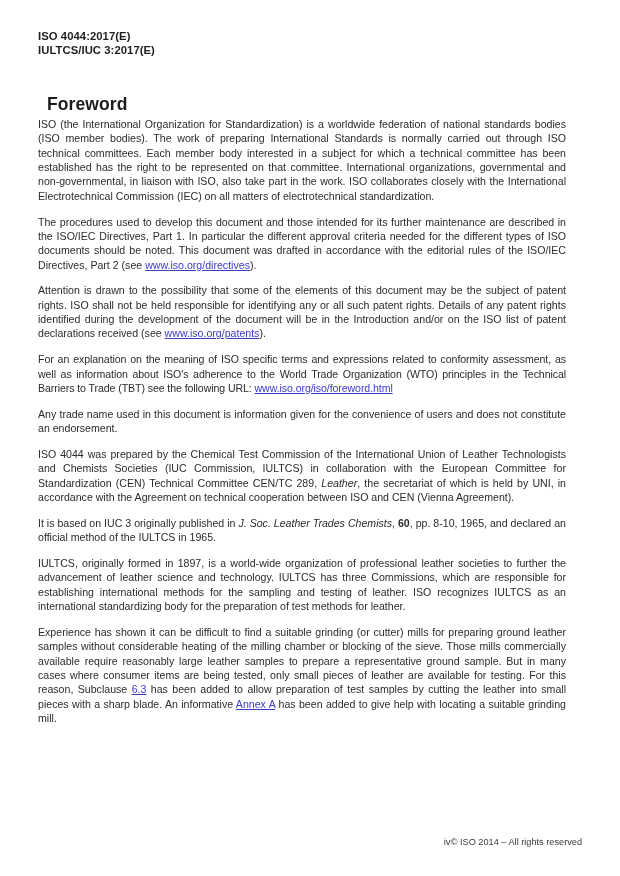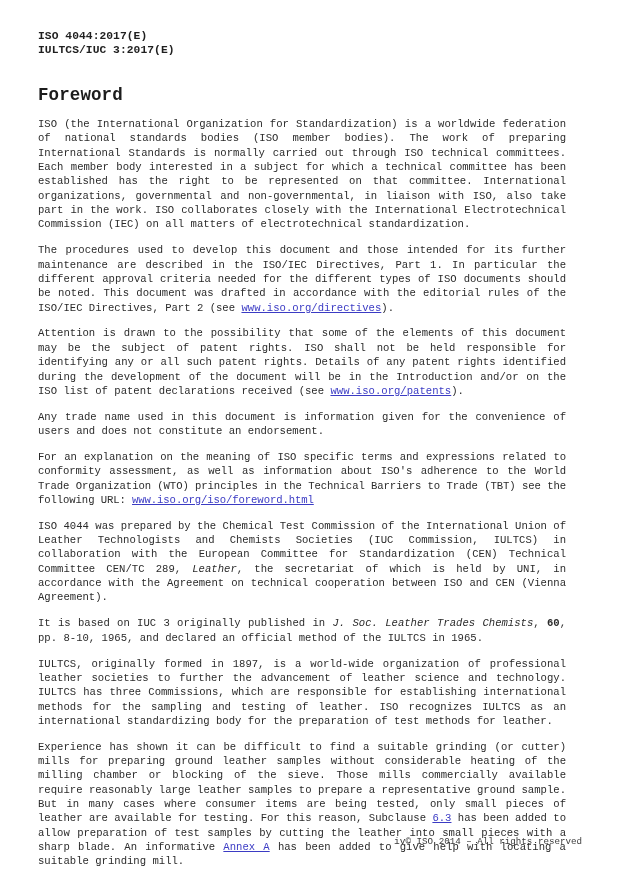--- a/index.html
+++ b/index.html
@@ -5,21 +5,21 @@
   html, body {
     margin: 0;
     padding: 0;
     background: #ffffff;
   }
   .page {
     position: relative;
     width: 620px;
     height: 876px;
     background: #ffffff;
-    font-family: Liberation Mono, monospace;
+    font-family: Liberation Sans, sans-serif;
     color: #2b2b2b;
     overflow: hidden;
   }
   .content {
     position: absolute;
     left: 38px;
     top: 30px;
     width: 528px;
   }
   .doc-header {
@@ -27,21 +27,21 @@
     font-size: 11.3px;
     line-height: 13.6px;
     letter-spacing: 0.05px;
     color: #1f1f1f;
   }
   .doc-header div { white-space: nowrap; }
   h1.foreword {
     font-size: 17.5px;
     font-weight: bold;
     color: #1c1c1c;
-    margin: 0;
+    margin: 9px;
     padding: 0;
     position: absolute;
     left: 38px;
     top: 85px;
     letter-spacing: 0.1px;
   }
   .body-text {
     position: absolute;
     left: 38px;
     top: 117px;
@@ -91,23 +91,23 @@
   <h1 class="foreword">Foreword</h1>
 
   <div class="body-text">
 
     <p class="para">ISO (the International Organization for Standardization) is a worldwide federation of national standards bodies (ISO member bodies). The work of preparing International Standards is normally carried out through ISO technical committees. Each member body interested in a subject for which a technical committee has been established has the right to be represented on that committee. International organizations, governmental and non-governmental, in liaison with ISO, also take part in the work. ISO collaborates closely with the International Electrotechnical Commission (IEC) on all matters of electrotechnical standardization.</p>
 
     <p class="para"><span>The procedures used to develop this document and those intended for its further maintenance are described in the ISO/IEC Directives, Part 1. In particular the different approval criteria needed for the different types of ISO documents should be noted. This document was drafted in accordance with the editorial rules of the ISO/IEC Directives, Part 2 (see </span><a class="lnk" href="#">www.iso.org/directives</a><span>).</span></p>
 
     <p class="para"><span>Attention is drawn to the possibility that some of the elements of this document may be the subject of patent rights. ISO shall not be held responsible for identifying any or all such patent rights. Details of any patent rights identified during the development of the document will be in the Introduction and/or on the ISO list of patent declarations received (see </span><a class="lnk" href="#">www.iso.org/patents</a><span>).</span></p>
 
+    <p class="para tight"><span>For an explanation on the meaning of ISO specific terms and expressions related to conformity assessment, as well as information about ISO's adherence to the World Trade Organization (WTO) principles in the Technical Barriers to Trade (TBT) see the following URL: </span><a class="lnk" href="#">www.iso.org/iso/foreword.html</a></p>
+
     <p class="para">Any trade name used in this document is information given for the convenience of users and does not constitute an endorsement.</p>
-
-    <p class="para tight"><span>For an explanation on the meaning of ISO specific terms and expressions related to conformity assessment, as well as information about ISO's adherence to the World Trade Organization (WTO) principles in the Technical Barriers to Trade (TBT) see the following URL: </span><a class="lnk" href="#">www.iso.org/iso/foreword.html</a></p>
 
     <p class="para"><span>ISO 4044 was prepared by the Chemical Test Commission of the International Union of Leather Technologists and Chemists Societies (IUC Commission, IULTCS) in collaboration with the European Committee for Standardization (CEN) Technical Committee CEN/TC 289, </span><span class="ital">Leather</span><span>, the secretariat of which is held by UNI, in accordance with the Agreement on technical cooperation between ISO and CEN (Vienna Agreement).</span></p>
 
     <p class="para"><span>It is based on IUC 3 originally published in </span><span class="ital">J. Soc. Leather Trades Chemists</span><span>, </span><span class="bld">60</span><span>, pp. 8-10, 1965, and declared an official method of the IULTCS in 1965.</span></p>
 
     <p class="para">IULTCS, originally formed in 1897, is a world-wide organization of professional leather societies to further the advancement of leather science and technology. IULTCS has three Commissions, which are responsible for establishing international methods for the sampling and testing of leather. ISO recognizes IULTCS as an international standardizing body for the preparation of test methods for leather.</p>
 
 
     <p class="para last"><span>Experience has shown it can be difficult to find a suitable grinding (or cutter) mills for preparing ground leather samples without considerable heating of the milling chamber or blocking of the sieve. Those mills commercially available require reasonably large leather samples to prepare a representative ground sample. But in many cases where consumer items are being tested, only small pieces of leather are available for testing. For this reason, Subclause </span><a class="lnk" href="#">6.3</a><span> has been added to allow preparation of test samples by cutting the leather into small pieces with a sharp blade. An informative </span><a class="lnk" href="#">Annex A</a><span> has been added to give help with locating a suitable grinding mill.</span></p>
 

